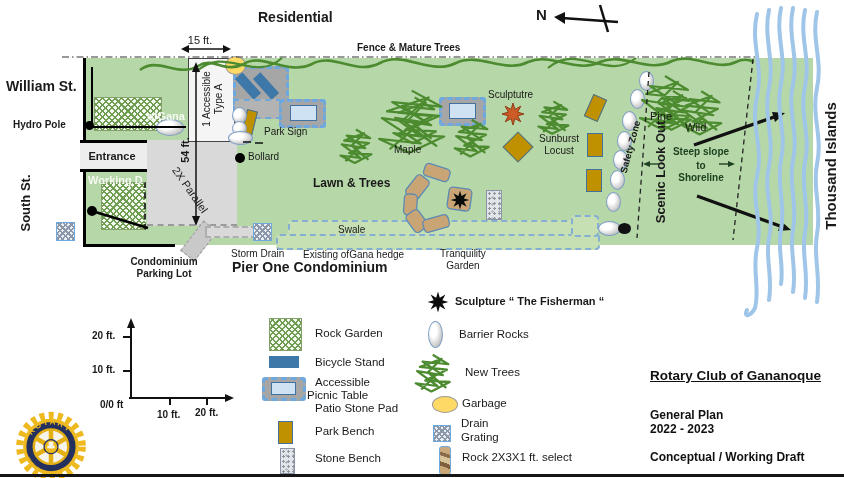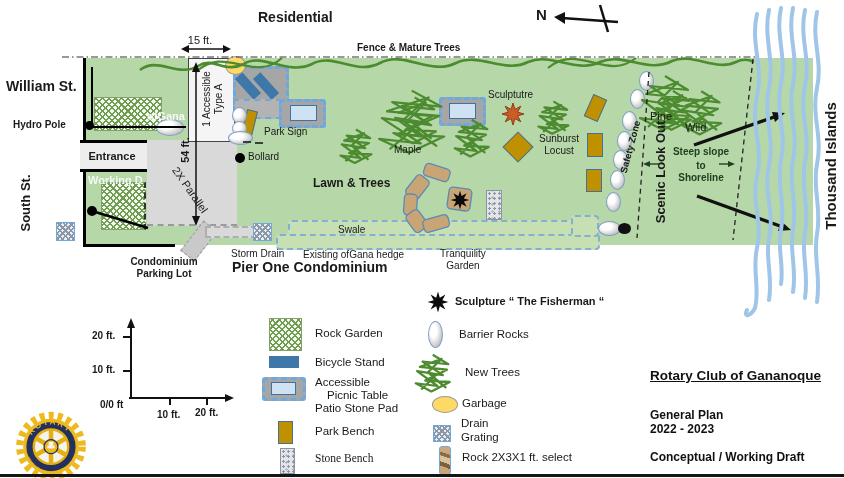--- a/index.html
+++ b/index.html
@@ -232,28 +232,28 @@
 
   <div class="abs rockgarden" style="left:269px;top:318px;width:31px;height:31px;"></div>
   <div class="lbl legtxt" style="left:315px;top:327px;">Rock Garden</div>
 
   <div class="abs" style="left:269px;top:356px;width:30px;height:12px;background:#3d78a8;"></div>
   <div class="lbl legtxt" style="left:315px;top:356px;">Bicycle Stand</div>
 
   <div class="abs padA" style="left:262px;top:377px;width:38px;height:18px;"></div>
   <div class="abs tableA" style="left:271px;top:382px;width:23px;height:11px;"></div>
   <div class="lbl legtxt" style="left:315px;top:376px;">Accessible</div>
-  <div class="lbl legtxt" style="left:327px;top:389px;">Picnic Table</div>
+  <div class="lbl legtxt" style="left:307px;top:389px;">Picnic Table</div>
   <div class="lbl legtxt" style="left:315px;top:402px;">Patio Stone Pad</div>
 
   <div class="abs gold" style="left:278px;top:421px;width:13px;height:21px;"></div>
   <div class="lbl legtxt" style="left:315px;top:425px;">Park Bench</div>
 
   <div class="abs speckle" style="left:280px;top:448px;width:13px;height:24px;"></div>
-  <div class="lbl legtxt" style="left:315px;top:452px;font-family:Liberation Serif, serif;">Stone Bench</div>
+  <div class="lbl legtxt" style="left:315px;top:452px;">Stone Bench</div>
 
   <div class="lbl b" style="left:455px;top:295px;font-size:11px;">Sculpture “ The Fisherman “</div>
 
   <div class="abs rock" style="left:428px;top:321px;width:13px;height:25px;"></div>
   <div class="lbl legtxt" style="left:459px;top:328px;">Barrier Rocks</div>
 
   <div class="lbl legtxt" style="left:465px;top:366px;">New Trees</div>
 
   <div class="abs" style="left:432px;top:396px;width:24px;height:15px;background:#ffd966;border:1.5px solid #999;border-radius:50%;"></div>
   <div class="lbl legtxt" style="left:462px;top:397px;">Garbage</div>

